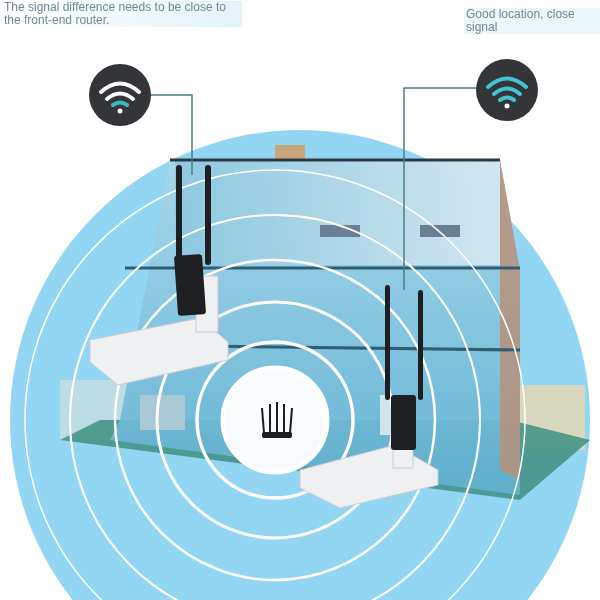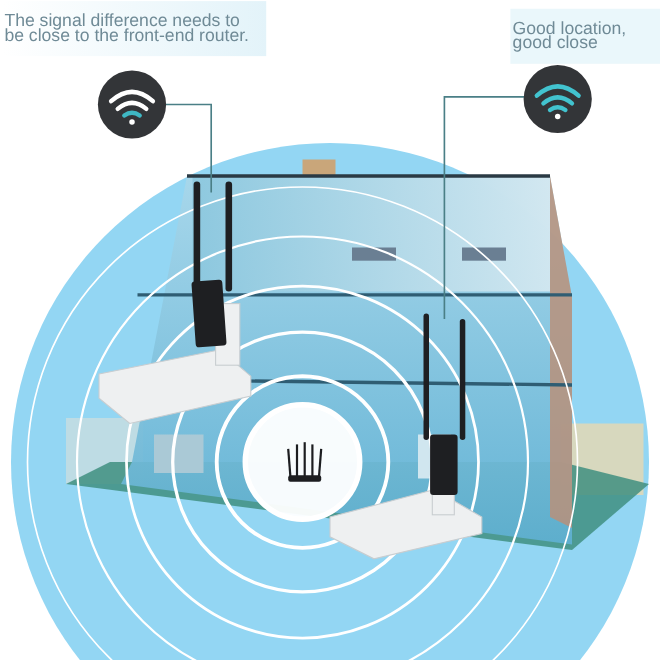--- a/index.html
+++ b/index.html
@@ -1,17 +1,17 @@
 <!DOCTYPE html>
 <html><head>
 <meta charset="utf-8">
 <style>
   html,body{margin:0;padding:0;}
   body{width:600px;height:600px;position:relative;overflow:hidden;background:#ffffff;font-family:"Liberation Sans",sans-serif;}
-  .caption{position:absolute;color:#6f8a96;font-size:16px;line-height:13px;background:linear-gradient(90deg,rgba(220,240,248,0.0),rgba(215,238,247,0.7));padding:12px 2px;}
+  .caption{position:absolute;color:#6f8a96;font-size:12px;line-height:13px;background:linear-gradient(90deg,rgba(220,240,248,0.0),rgba(215,238,247,0.7));padding:0 2px;}
   .cap-left{left:2px;top:1px;width:236px;}
   .cap-right{left:464px;top:8px;background:rgba(220,242,248,0.6);}
   svg{position:absolute;left:0;top:0;}
 </style>
 </head>
 <body>
 
 <svg width="600" height="600" viewBox="0 0 600 600">
   <defs>
     <clipPath id="discClip">
@@ -93,13 +93,13 @@
   <g>
     <circle cx="507" cy="90" r="31" fill="#333538"></circle>
     <path d="M488,87 Q507,70 526,87" fill="none" stroke="#42c3cf" stroke-width="4" stroke-linecap="round"></path>
     <path d="M494,94 Q507,83 520,94" fill="none" stroke="#42c3cf" stroke-width="4" stroke-linecap="round"></path>
     <path d="M500,100 Q507,95 514,100" fill="none" stroke="#42c3cf" stroke-width="4" stroke-linecap="round"></path>
     <circle cx="507" cy="106" r="2.5" fill="#ffffff"></circle>
   </g>
 </svg>
 
 <div class="caption cap-left">The signal difference needs to be close to the front-end router.</div>
-<div class="caption cap-right">Good location, good close</div>
+<div class="caption cap-right">Good location, close signal</div>
 
 </body></html>

